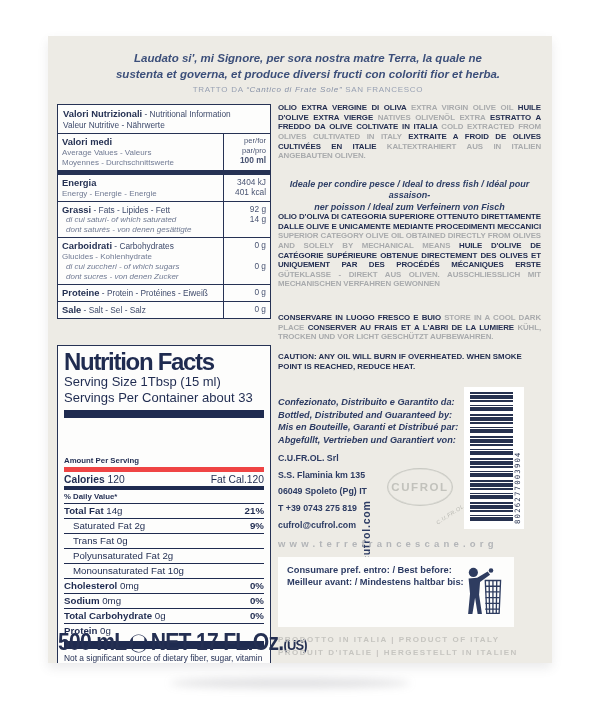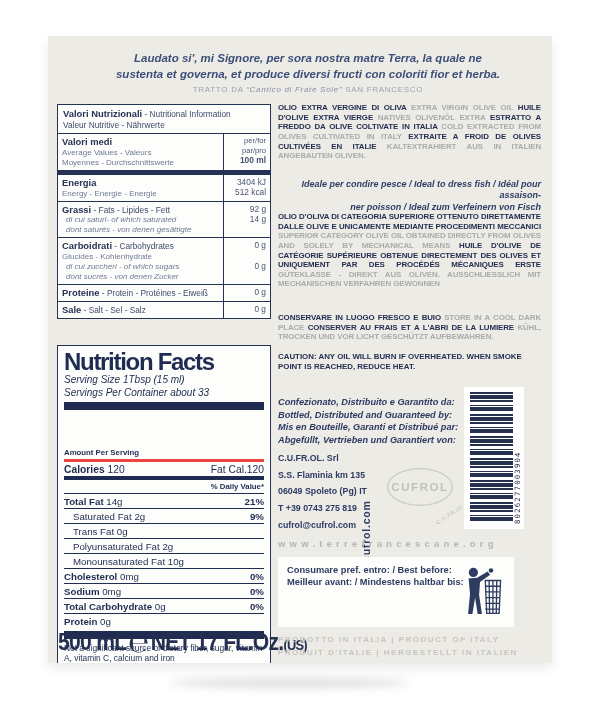--- a/index.html
+++ b/index.html
@@ -44,45 +44,45 @@
   .eu-sub{color:var(--navy-soft);display:block;font-size:8px;}
   .eu-sub.i{font-style:italic;padding-left:4px;}
   .eu-thick{height:4px;background:var(--navy);}
   .eu .line{display:block;}
   .v-gap{margin-top:10px;display:block;}
 
   
   .nf{position:absolute;left:9px;top:309px;width:214px;background:var(--white);
       border:1.5px solid var(--navy);padding:3px 6px 3px;color:#1f2b50;}
   .nf-title{font-size:24px;font-weight:900;letter-spacing:-1.3px;line-height:1.05;white-space:nowrap;}
-  .nf-serv{font-size:10px;line-height:1.25;font-style:italic;}
+  .nf-serv{font-size:13px;line-height:1.25;}
   .nf-bar{height:8px;background:#1f2b50;margin:3px 0 2px;}
   .nf-bar.thin{height:4px;margin:0;}
-  .nf-aps{font-size:7.8px;font-weight:700;border-bottom:3px solid #ef4444;padding:1px 0 2px;margin-top:37px;}
+  .nf-aps{font-size:7.8px;font-weight:700;border-bottom:5px solid #ef4444;padding:1px 0 2px;margin-top:37px;}
   .nf-cal{display:flex;justify-content:space-between;font-size:10.3px;padding:2px 0 1px;}
-  .nf-dv{text-align:right;font-size:7.8px;font-weight:700;border-bottom:1px solid #1f2b50;padding:2px 0;}
+  .nf-dv{text-align:left;font-size:7.8px;font-weight:700;border-bottom:1px solid #1f2b50;padding:2px 0;}
   .nf-rows .nf-row{display:flex;justify-content:space-between;font-size:9.7px;
                    padding:1.5px 0;border-bottom:1px solid #1f2b50;}
   .nf-rows .nf-row:last-child{border-bottom:none;}
   .nf-row.indent .nf-label{padding-left:9px;}
   .nf-b{font-weight:700;}
   .nf-pct{font-weight:700;}
   .nf-fn1{font-size:8.4px;line-height:1.2;padding:2px 0 3px;border-bottom:1px solid #1f2b50;}
   .nf-fn2{font-size:6.9px;padding:2px 0 1px;}
 
   
   .netqty{position:absolute;left:10px;top:591px;white-space:nowrap;color:#242f52;
           font-weight:700;font-size:23px;letter-spacing:-.8px;transform:scaleX(.92);transform-origin:left;}
   .netqty .emark{font-family:"DejaVu Sans",sans-serif;font-weight:400;font-size:27px;vertical-align:-2px;padding:0 2px;}
   .netqty .us{font-size:14px;}
 
   
   .p{position:absolute;left:230px;width:263px;text-align:justify;}
   .caps{font-size:7.9px;line-height:1.22;letter-spacing:-.1px;}
-  .p-serving{top:143px;font-style:italic;font-weight:600;font-size:9px;line-height:1.25;color:#2e3f66;text-align:right;}
+  .p-serving{top:143px;font-style:italic;font-weight:600;font-size:9px;line-height:1.25;color:#2e3f66;text-align:center;}
   .p-caution{top:316px;font-size:7.9px;line-height:1.25;color:#242f52;font-weight:600;text-align:left;}
   .p-bottler{top:360px;font-style:italic;font-weight:600;font-size:9.2px;line-height:1.38;color:#2c3b63;text-align:left;}
   .address{position:absolute;left:230px;top:414px;width:100px;font-size:8.8px;line-height:1.9;
            color:#2c3b63;font-weight:600;white-space:nowrap;}
   .cufv{position:absolute;left:312px;top:420px;height:106px;writing-mode:vertical-rl;transform:rotate(180deg);
         font-weight:700;color:#2c3b63;font-size:10.5px;letter-spacing:.8px;}
   .stamp{position:absolute;left:339px;top:432px;width:66px;height:38px;border:1.6px solid #c9c9c3;border-radius:50%;
          display:flex;align-items:center;justify-content:center;color:#c2c2bc;font-size:11.5px;
          letter-spacing:1.6px;font-weight:600;box-shadow:inset 0 0 0 .5px #d6d6d0;}
   .stamp-sub{position:absolute;left:385px;top:472px;transform:rotate(-33deg);font-size:5.5px;
@@ -134,21 +134,21 @@
         </div>
       </div>
       <div class="eu-thick"></div>
       <div class="eu-row">
         <div class="eu-lbl">
           <b>Energia</b>
           <span class="eu-sub">Energy - Energie - Energie</span>
         </div>
         <div class="eu-val">
           <span class="line">3404 kJ</span>
-          <span class="line">512 kcal</span>
+          <span class="line">401 kcal</span>
         </div>
       </div>
       <div class="eu-row">
         <div class="eu-lbl">
           <b>Grassi</b><span style="color:#3e4a6b"> - Fats - Lipides - Fett</span>
           <span class="eu-sub i">di cui saturi- of which saturated</span>
           <span class="eu-sub i">dont saturés - von denen gesättigte</span>
         </div>
         <div class="eu-val">
           <span class="line">92 g</span>

